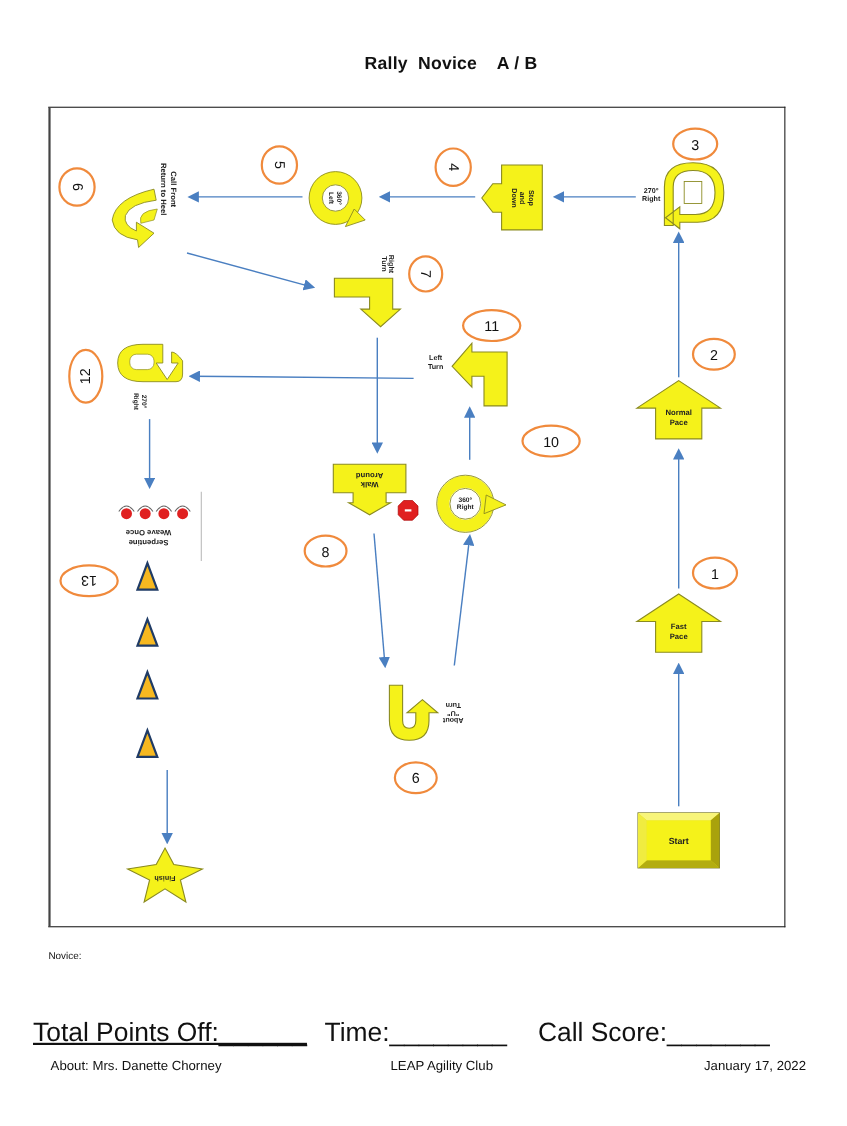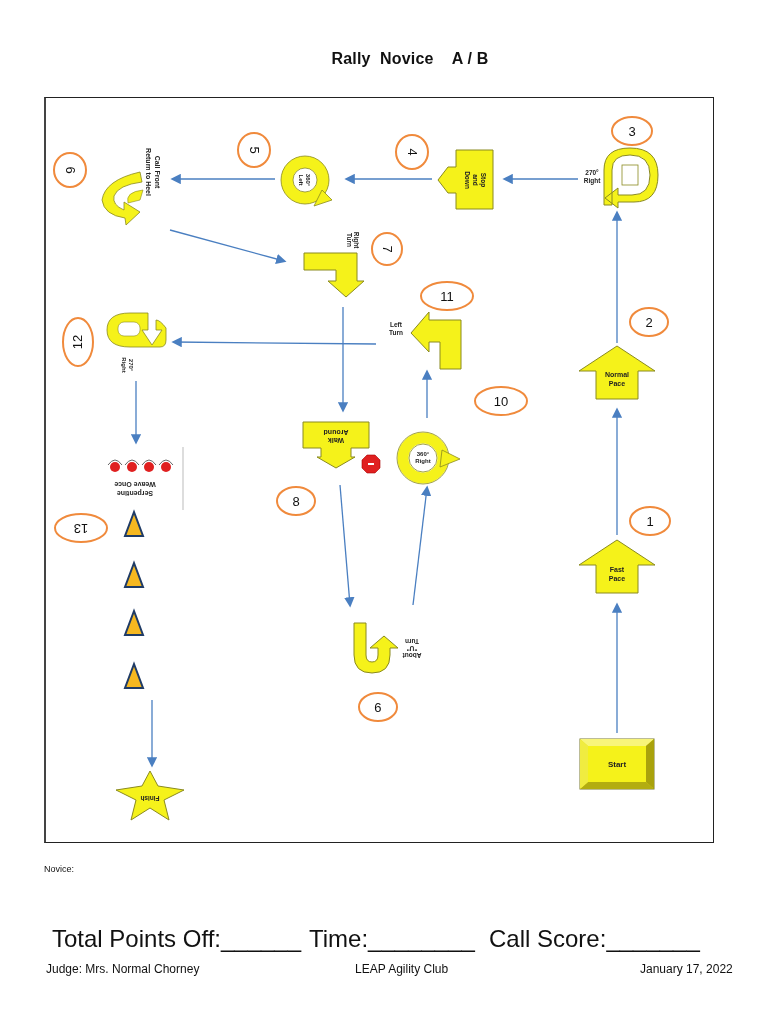--- a/index.html
+++ b/index.html
@@ -228,19 +228,19 @@
       </g>
     <g>
         <ellipse cx="81" cy="528" rx="26" ry="14"></ellipse>
         <text class="num" stroke="none" text-anchor="middle" transform="translate(81,528) rotate(180)" y="4">13</text>
       </g>
   </g>
 </svg>
 
 <div class="notes">Novice:</div>
 
-<div class="score-line" style="left:52px;">Total Points Off:______</div>
-<div class="score-line" style="left:309px;text-align:center;">Time:________</div>
+<div class="score-line" style="left:30px;text-decoration:underline;">Total Points Off:______</div>
+<div class="score-line" style="left:295px;text-align:center;">Time:________</div>
 <div class="score-line" style="left:489px;">Call Score:_______</div>
 
-<div class="footer" style="left:46px;">Judge:  Mrs. Normal Chorney</div>
+<div class="footer" style="left:46px;">About:  Mrs. Danette Chorney</div>
 <div class="footer" style="left:355px;">LEAP Agility Club</div>
 <div class="footer" style="left:640px;">January 17, 2022</div>
 
 </body></html>

